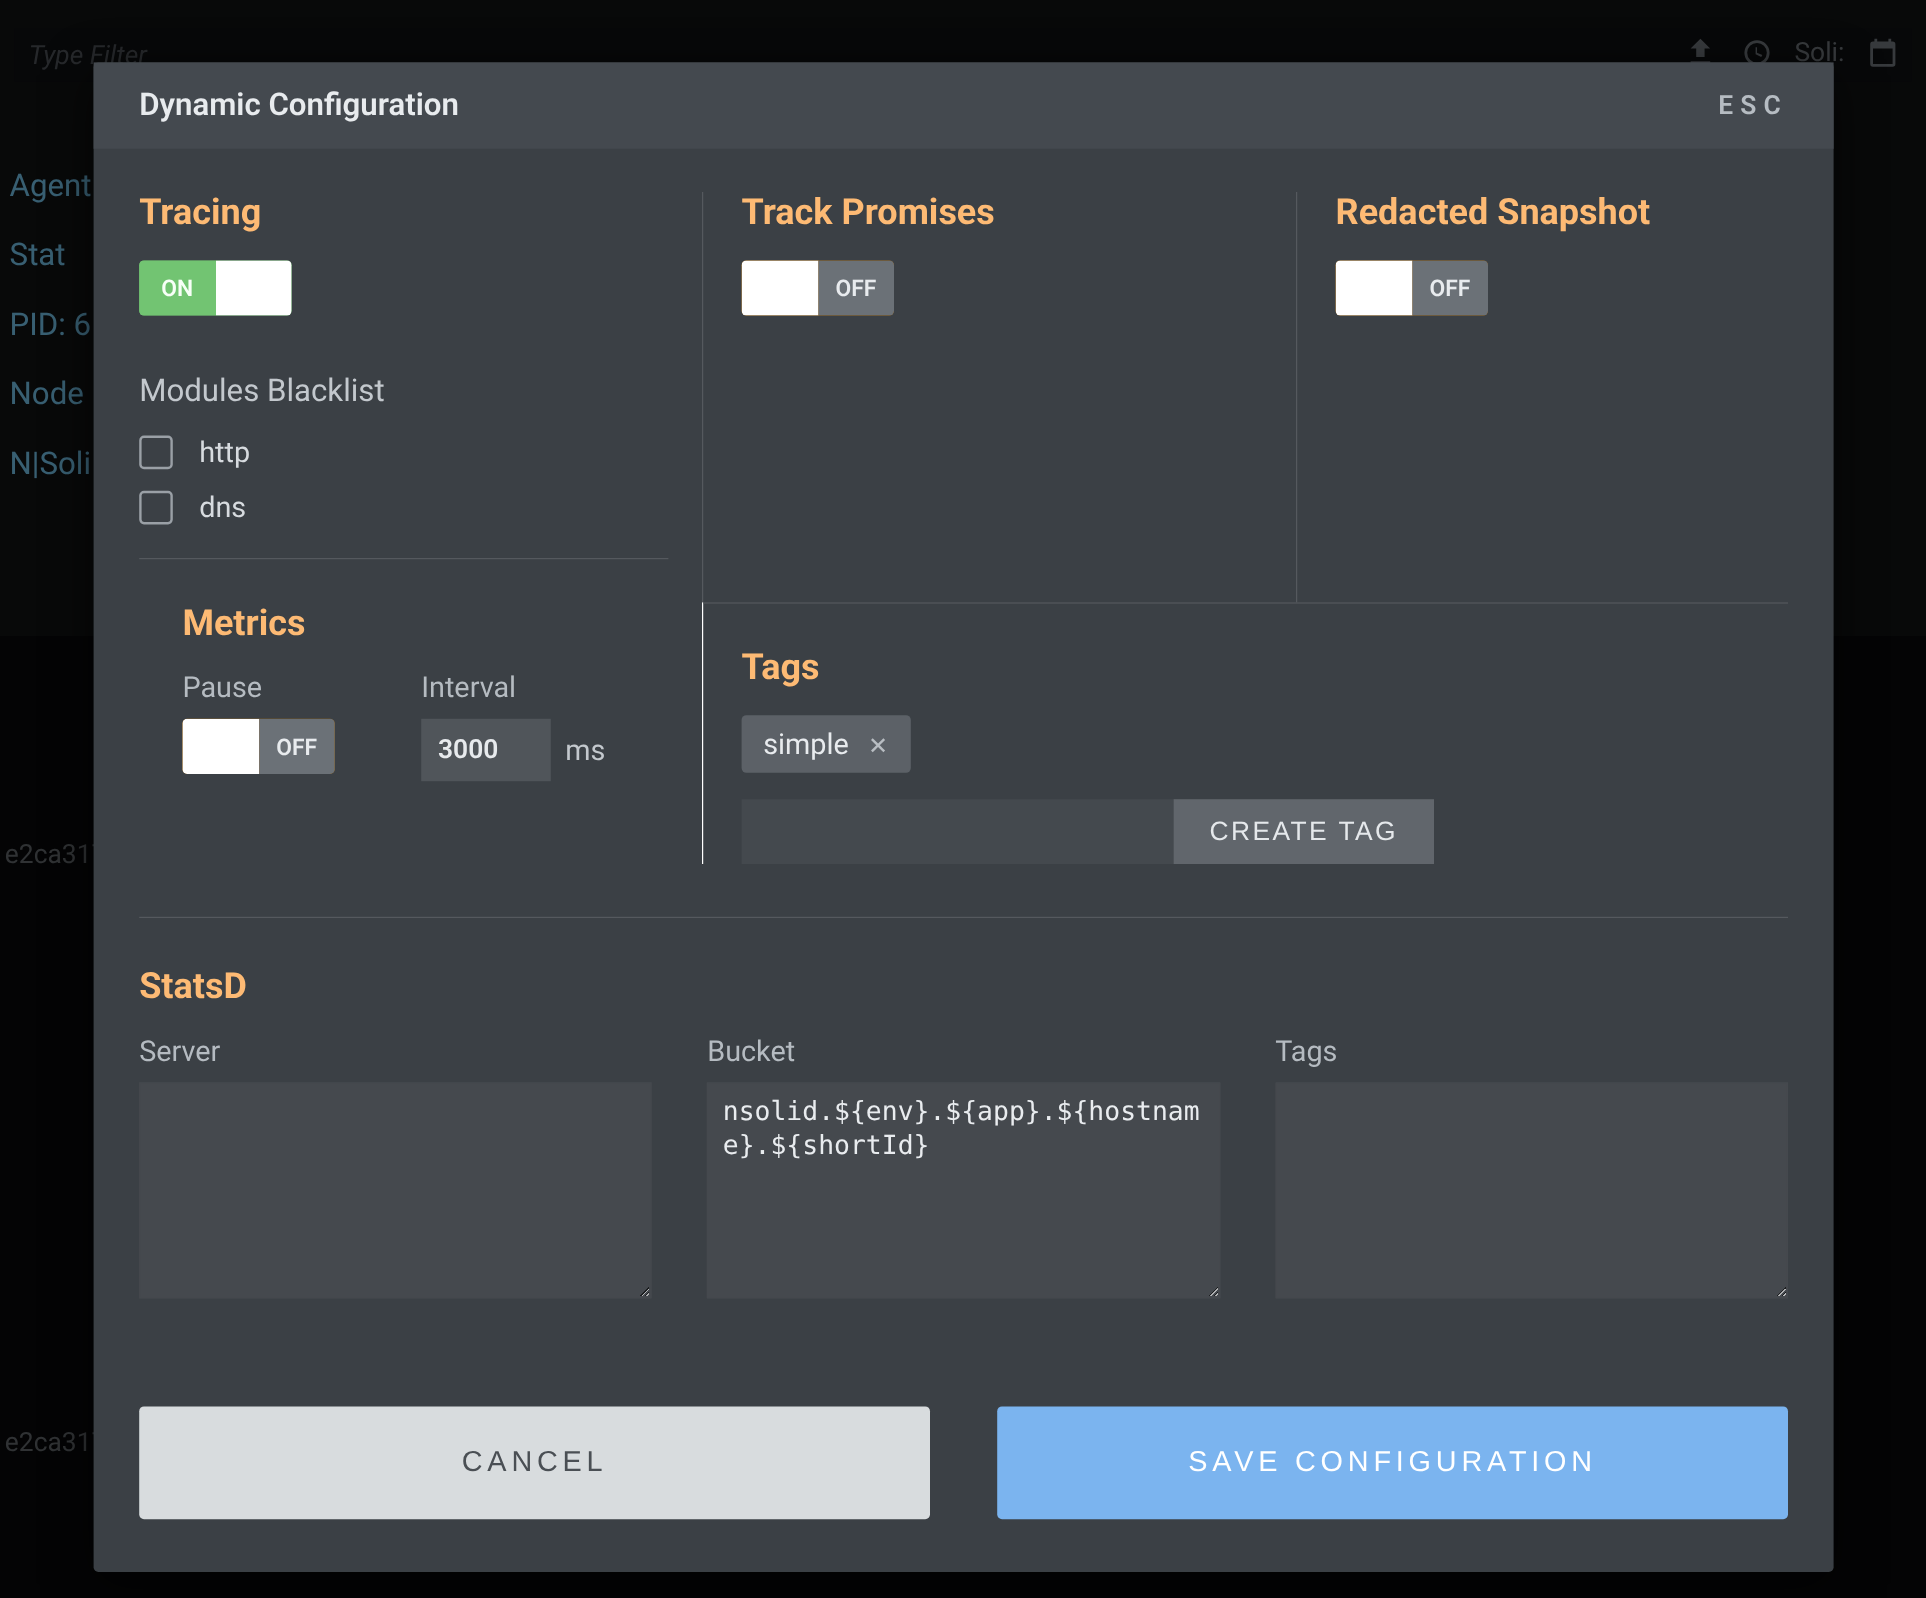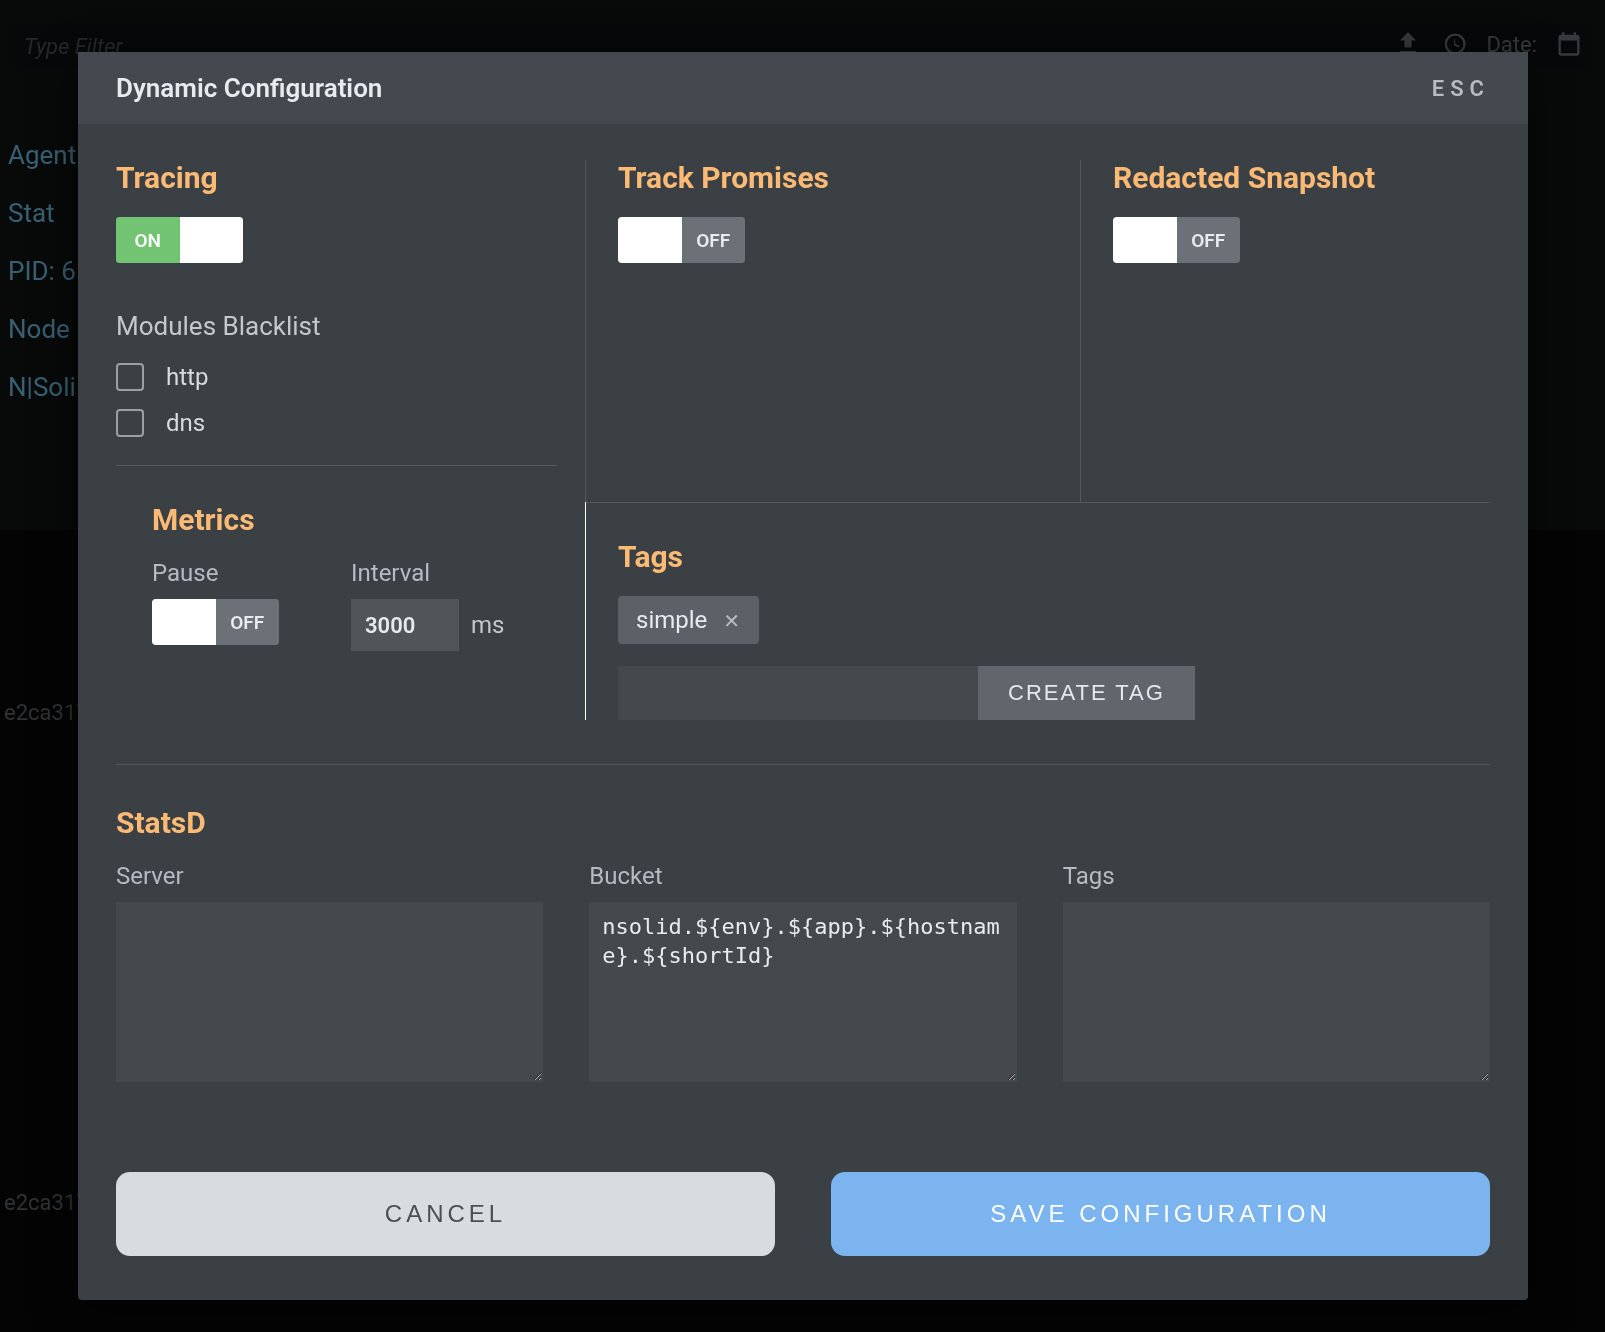--- a/index.html
+++ b/index.html
@@ -250,23 +250,23 @@
 
   
   .modal-footer {
     display: flex;
     gap: 56px;
     padding: 56px 38px 44px 38px;
     margin-top: 24px;
   }
   .footer-btn {
     flex: 1;
-    height: 84px;
+    height: 94px;
     border: none;
-    border-radius: 14px;
+    border-radius: 4px;
     font-size: 24px;
     letter-spacing: 4px;
     font-weight: 500;
     cursor: pointer;
   }
   .btn-cancel { background: #d8dcde; color: #4a4f54; }
   .btn-save   { background: #7bb4ef; color: #ffffff; }
 
 </style>
 </head>
@@ -276,21 +276,21 @@
   <div class="bg-topbar">
     <span>Type Filter</span>
   </div>
   <div class="bg-right-icons">
     <svg viewBox="0 0 24 24">
         <path d="M5 20h14v-2H5v2zm7-18L5 9h4v6h6V9h4l-7-7z"></path>
       </svg>
     <svg viewBox="0 0 24 24">
         <path d="M13 3a9 9 0 100 18 9 9 0 000-18zm0 2a7 7 0 110 14 7 7 0 010-14zm-1 3v5l4 2 .8-1.5L13 12V8h-1z"></path>
       </svg>
-    <span style="font-style:normal;">Date:</span>
+    <span style="font-style:normal;">Soli:</span>
     <svg viewBox="0 0 24 24">
         <path d="M19 4h-1V2h-2v2H8V2H6v2H5a2 2 0 00-2 2v14a2 2 0 002 2h14a2 2 0 002-2V6a2 2 0 00-2-2zm0 16H5V9h14v11z"></path>
       </svg>
   </div>
   <div class="bg-side">
     <span>Agent</span>
     <span>Stat</span>
     <span>PID: 6</span>
     <span>Node</span>
     <span>N|Soli</span>

